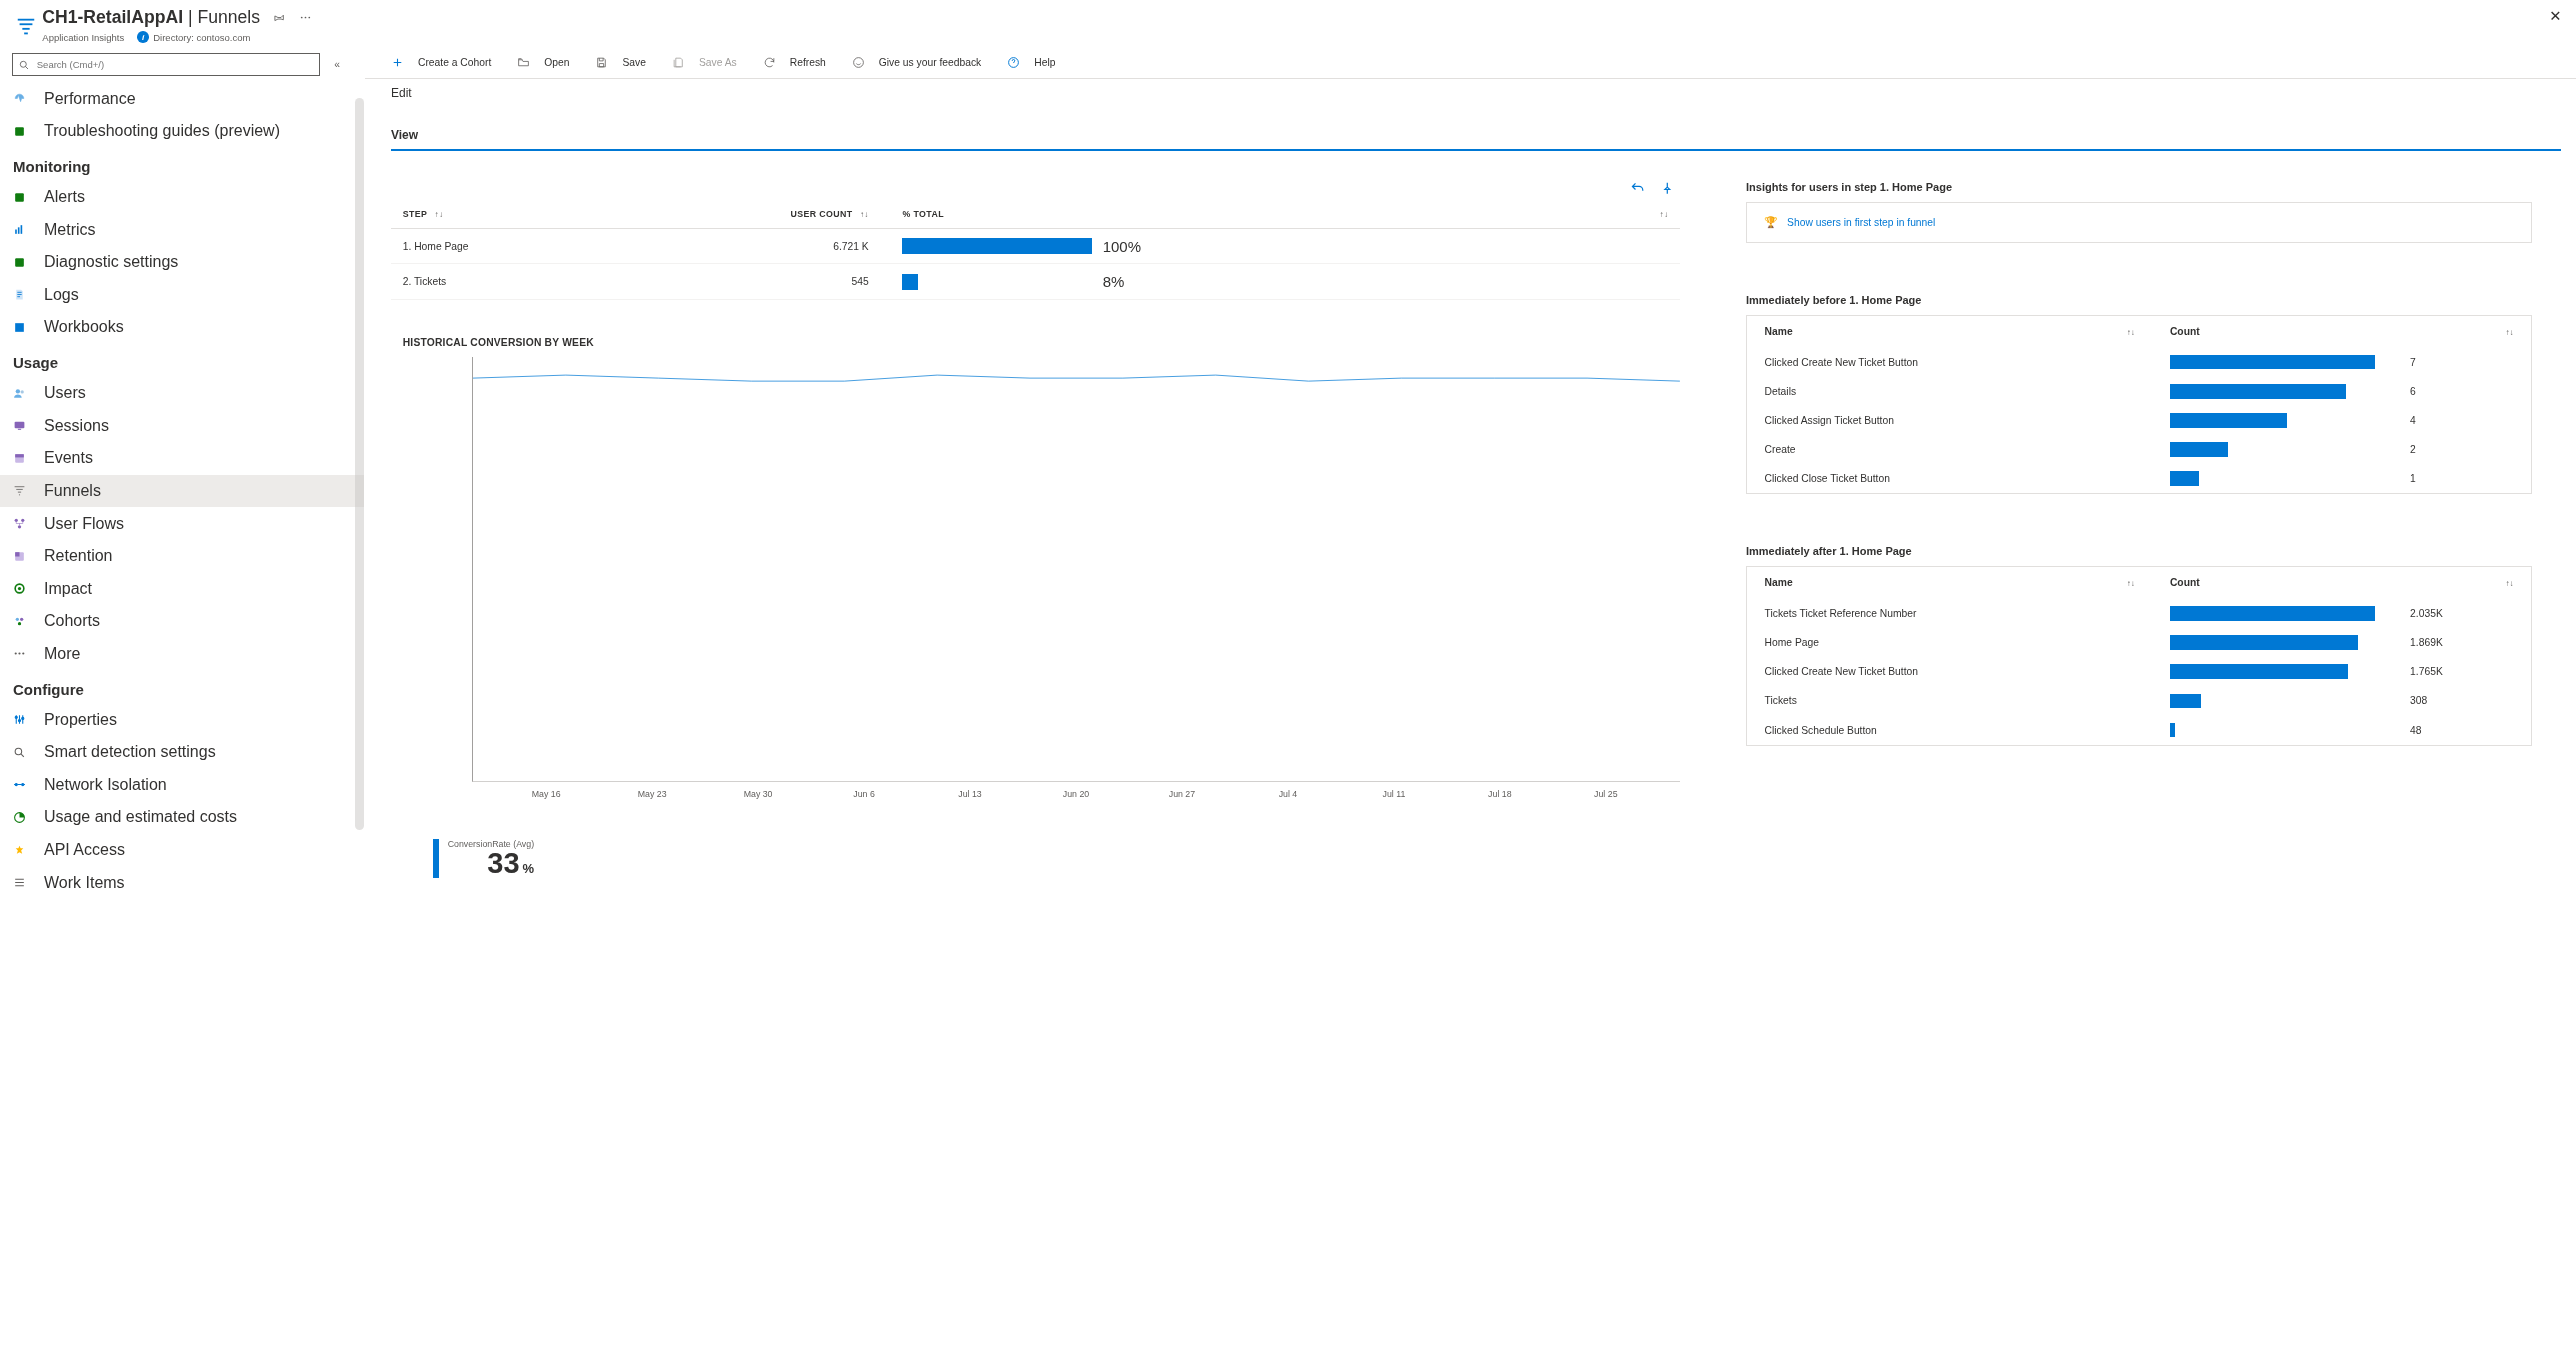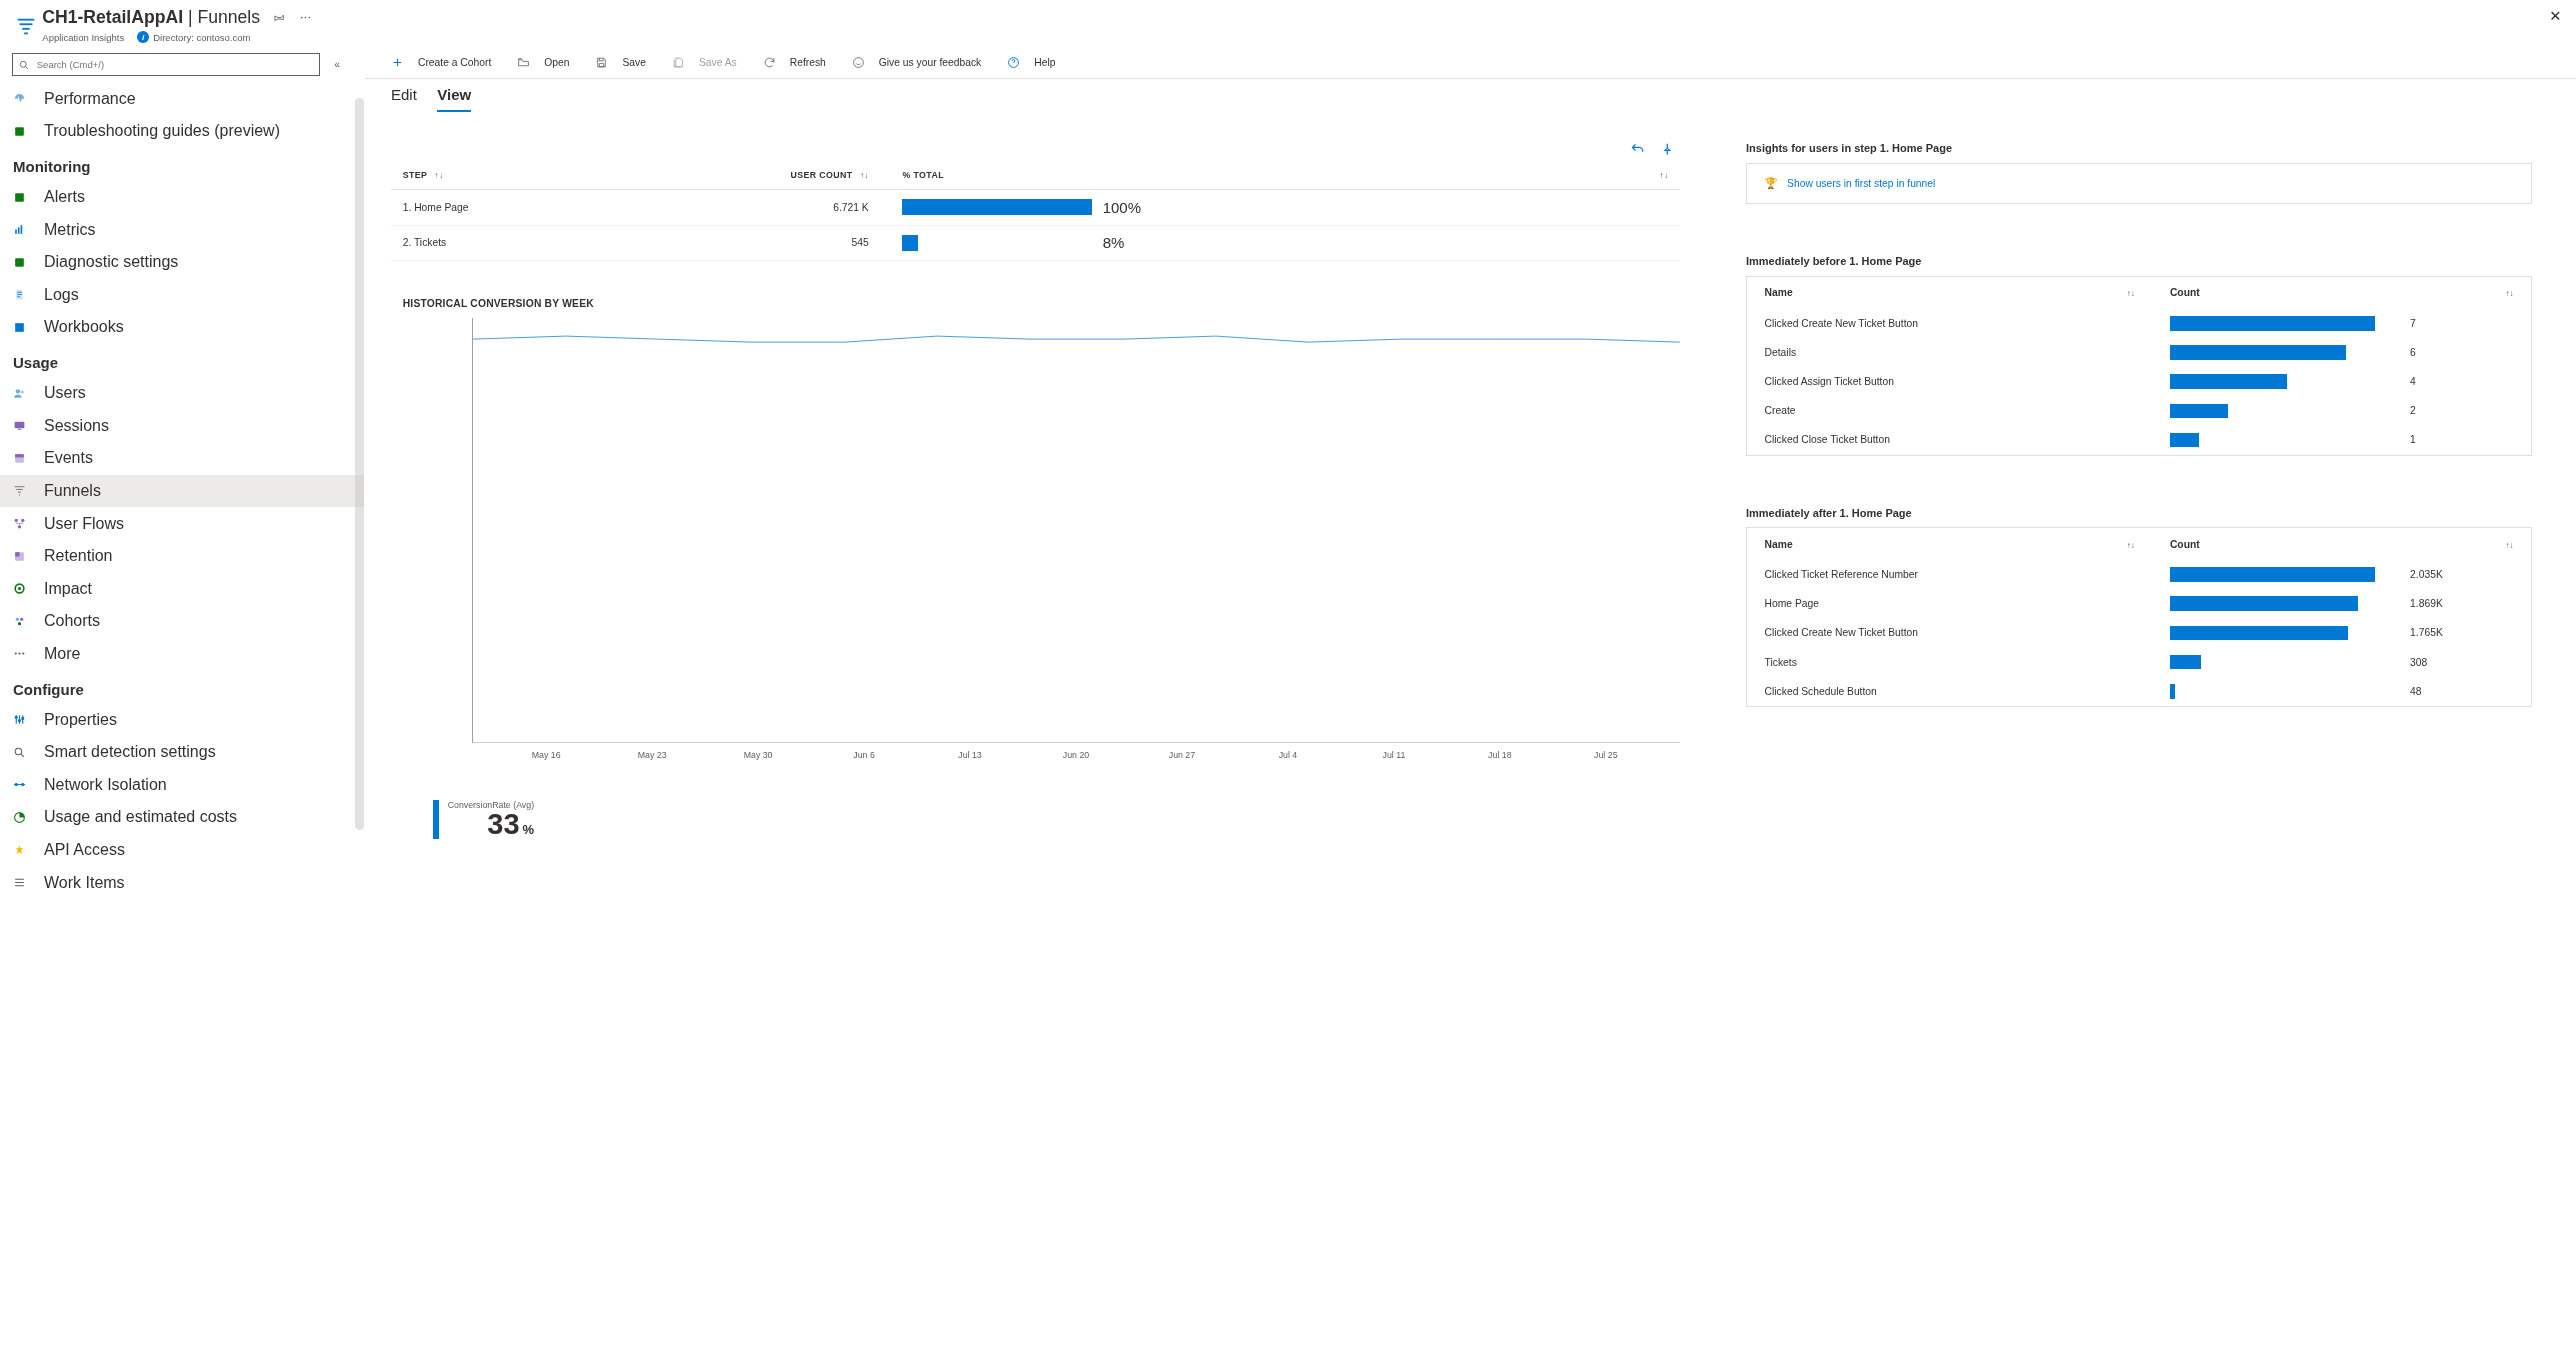--- a/index.html
+++ b/index.html
@@ -50,21 +50,21 @@
   
   .main { flex:1; display:flex; flex-direction:column; }
   .toolbar {
     display:flex; align-items:center; gap:26px; padding:8.8px 14.6px 8.8px 26px;
     border-bottom:0.7px solid #e1dfdd; font-size:10.3px;
   }
   .toolbar .tb-btn { display:flex; align-items:center; gap:14px; cursor:pointer; }
   .toolbar .tb-btn.disabled { color:#a19f9d; }
   .toolbar .tb-btn svg { width:13px; height:13px; }
   .toolbar .tb-btn.disabled svg { stroke:#a19f9d; fill:none;}
-  .tab-row { display:flex; gap:20.5px; padding:7.3px 14.6px 0 26px; font-size:15px; border-bottom:0.7px solid transparent;}
+  .tab-row { display:flex; gap:20.5px; padding:7.3px 14.6px 0 26px; font-size:12px; border-bottom:0.7px solid transparent;flex-direction:column;}
   .tab { padding-bottom:7.3px; cursor:pointer; }
   .tab.active { font-weight:600; border-bottom:2.2px solid #0078d4; }
 
   .content-grid {
     display:grid; grid-template-columns: 1289px 1fr; gap:66px;
     padding:29px 44px 29px 26px;
   }
 
   
   .card { }
@@ -629,21 +629,21 @@
                 <tr>
               <th><span>Name</span></th>
               <th class="right" style="width:29px"><span class="sort-arrows">↑↓</span></th>
               <th class="bar-col"><span>Count</span></th>
               <th class="count-col"></th>
               <th class="right" style="width:29px"><span class="sort-arrows">↑↓</span></th>
             </tr>
               </thead>
             <tbody id="after-rows">
                 <tr>
-                  <td>Clicked Ticket Reference Number</td>
+                  <td>Tickets Ticket Reference Number</td>
                   <td></td>
                   <td class="bar-col">
                     <div class="mini-bar-track">
                       <div class="mini-bar-fill" style="width:100%"></div>
                     </div>
                   </td>
                   <td class="count-col">2.035K</td>
                   <td></td>
                 </tr>
                 <tr>

